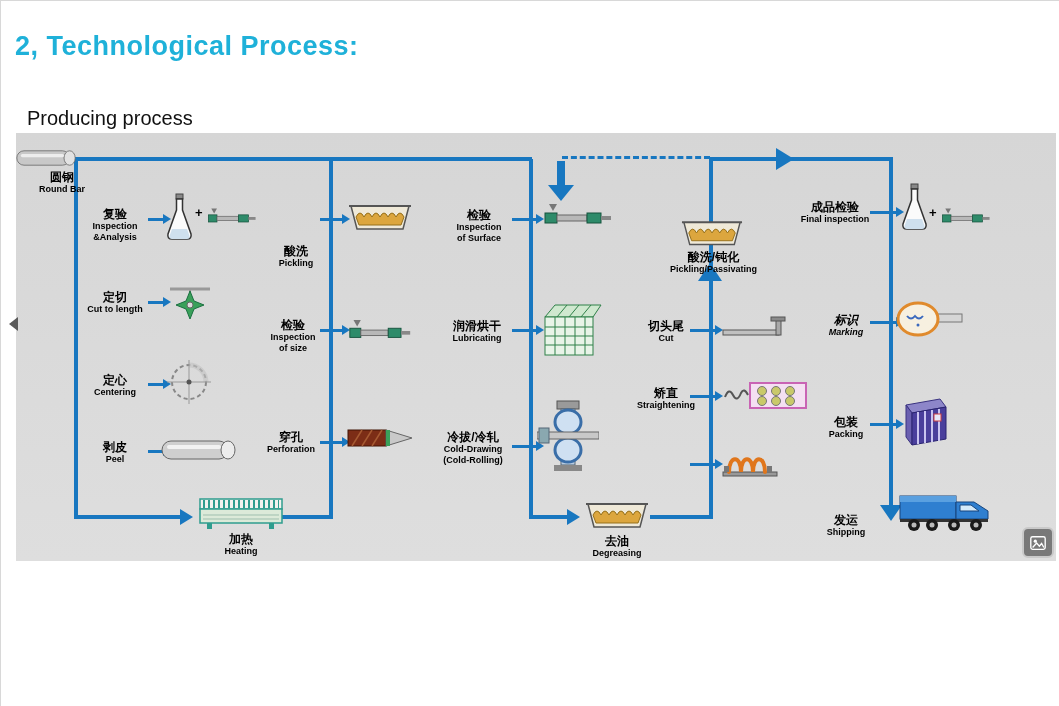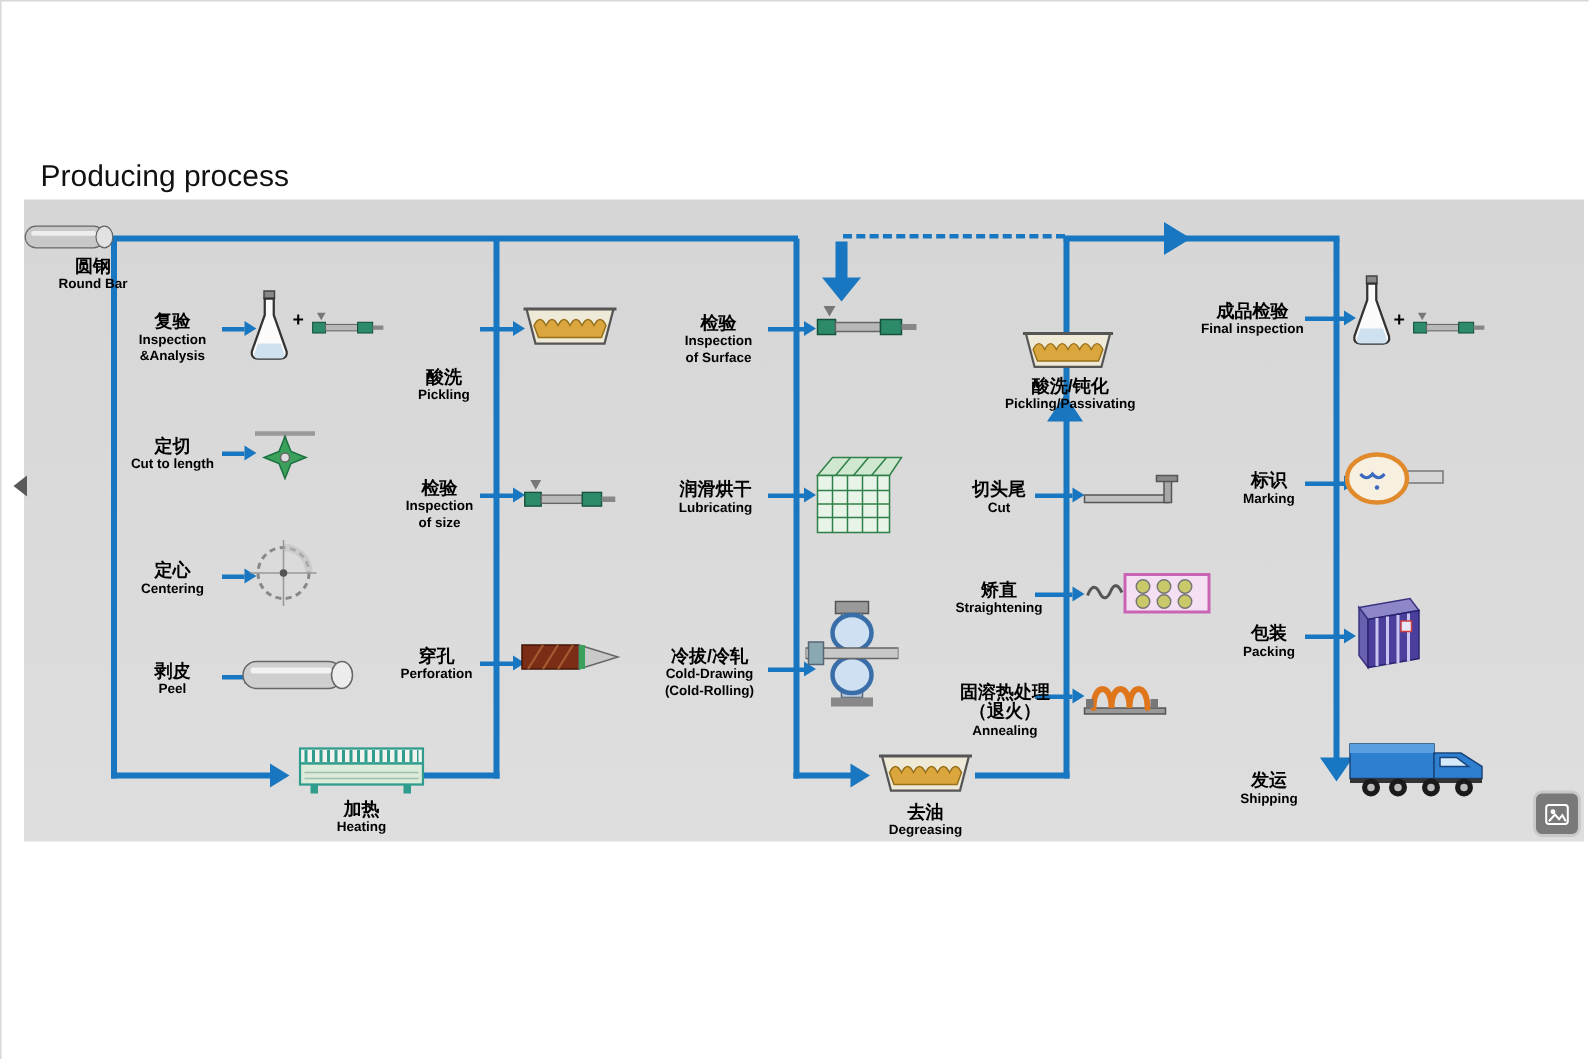--- a/index.html
+++ b/index.html
@@ -60,21 +60,21 @@
   .l-perforation{left:246px;top:298px;width:58px;}
   .l-inspsurf{left:432px;top:76px;width:62px;}
   .l-lubric{left:426px;top:187px;width:70px;}
   .l-colddraw{left:418px;top:298px;width:78px;}
   .l-degreasing{left:563px;top:402px;width:76px;}
   .l-pickpass{left:645px;top:118px;width:105px;}
   .l-cut{left:626px;top:187px;width:48px;}
   .l-straight{left:618px;top:254px;width:64px;}
   .l-anneal{left:610px;top:322px;width:88px;}
   .l-final{left:784px;top:68px;width:70px;}
-  .l-marking{left:806px;top:181px;width:48px;}
+  .l-marking{left:806px;top:181px;width:48px;font-style:italic;}
   .l-packing{left:806px;top:283px;width:48px;}
   .l-shipping{left:806px;top:381px;width:48px;}
   .note{position:absolute;left:862px;top:100px;width:182px;text-align:left;line-height:1.18;color:#000;}
   .note .nzh{font-size:10px;font-weight:700;}
   .note .nen{font-size:9px;font-weight:700;}
   
   .ic{position:absolute;} .ic svg{display:block;width:100%;height:100%;}
   .i-roundbar{left:0;top:13px;width:64px;height:24px;}
   .i-flask1{left:150px;top:60px;width:27px;height:48px;}
   .i-caliper1{left:191px;top:72px;width:50px;height:24px;}
@@ -104,20 +104,21 @@
   .chevron-left{position:absolute;left:8px;top:316px;width:0;height:0;
     border-top:7px solid transparent;border-bottom:7px solid transparent;border-right:9px solid #5a5a5a;}
   .viewer-btn{position:absolute;left:1021px;top:526px;width:32px;height:31px;background:rgba(95,95,95,.8);
     border:2px solid #c9c9c9;border-radius:6px;box-sizing:border-box;display:flex;align-items:center;justify-content:center;cursor:pointer;}
   .viewer-btn svg{width:18px;height:18px;}
 </style>
 </head>
 <body>
 
 <div class="page">
+  <div class="title">2, Technological Process:</div>
   <div class="subtitle">Producing process</div>
 
   <div class="diagram">
 
     <div class="fl fl-h-top1"></div>
     <div class="fl fl-dash"></div>
     <div class="fl fl-h-top2"></div>
     <div class="tri tri-top2"></div>
     <div class="fl fl-v1"></div>
     <div class="fl fl-h-heat"></div>
@@ -213,25 +214,20 @@
       <div class="en">Pickling/Passivating</div>
     </div>
     <div class="lbl l-cut">
       <div class="zh">切头尾</div>
       <div class="en">Cut</div>
     </div>
     <div class="lbl l-straight">
       <div class="zh">矫直</div>
       <div class="en">Straightening</div>
     </div>
-    <div class="lbl l-anneal">
-      <div class="zh">固溶热处理</div>
-      <div class="zh">（退火）</div>
-      <div class="en">Annealing</div>
-    </div>
     <div class="lbl l-final">
       <div class="zh">成品检验</div>
       <div class="en">Final inspection</div>
     </div>
     <div class="lbl l-marking">
       <div class="zh">标识</div>
       <div class="en">Marking</div>
     </div>
     <div class="lbl l-packing">
       <div class="zh">包装</div>

